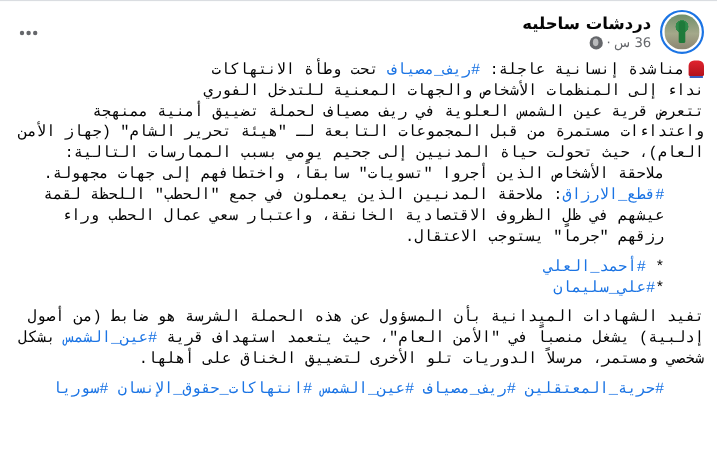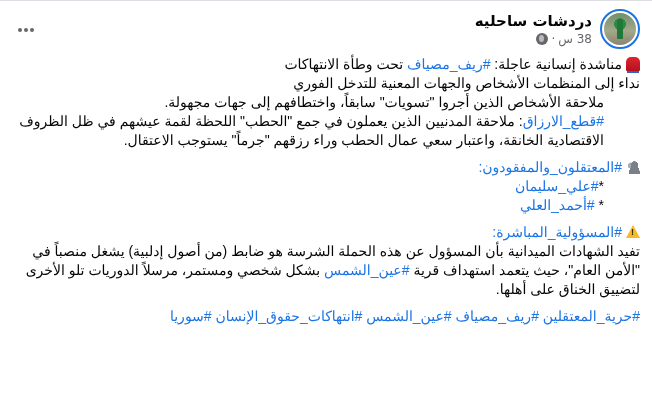--- a/index.html
+++ b/index.html
@@ -46,21 +46,21 @@
     }
     .more {
       position: absolute; left: 18px; top: 28px; direction: ltr;
       display: flex; gap: 2px; cursor: pointer;
     }
     .more span { width: 4px; height: 4px; border-radius: 50%; background: #65676b; display: inline-block; }
 
     .body {
       position: absolute; top: 55px; right: 12px; left: 12px;
       font-size: 14px; line-height: 19px; direction: rtl; text-align: right;
-      font-family: Liberation Sans, sans-serif;
+      font-family: Liberation Mono, monospace;
     }
     .p { margin: 0; }
     .gap { height: 8px; }
     .tag { color: #1b74e4; cursor: pointer; }
     .emoji { display: inline-block; width: 14px; height: 14px; vertical-align: -2px; margin-left: 4px; }
     .siren {
       background: linear-gradient(180deg, #e0242f 0%, #b3121c 100%);
       border-radius: 5px 5px 1px 1px;
       box-shadow: 0 3px 0 -1px #3b5fc0;
     }
@@ -71,82 +71,77 @@
     }
     .warn {
       width: 0; height: 0; border-left: 7px solid transparent; border-right: 7px solid transparent;
       border-bottom: 13px solid #f7b928; position: relative; display: inline-block; vertical-align: -1px; margin-left: 4px;
     }
     .warn::after {
       content: "!"; position: absolute; left: -2px; top: 2px; font-size: 9px; font-weight: bold; color: #3a2a00; line-height: 10px;
     }
     .indent { padding-right: 36px; }
     .list { padding-right: 36px; }
-    .footer-tags { margin-top: 8px; }
+    .footer-tags { margin-top: 8px; text-align: center; }
   </style>
 </head>
 <body>
 
 <div class="topline"></div>
 
 <div class="post">
 
   <div class="header">
     <div class="avatar">
       <div class="avatar-inner"></div>
     </div>
     <div class="meta">
       <span class="page-name">دردشات ساحليه</span>
       <span class="sub">
-        <span>38 س</span>
+        <span>36 س</span>
         <span>·</span>
         <span class="globe"></span>
       </span>
     </div>
   </div>
 
   <div class="more">
     <span></span>
     <span></span>
     <span></span>
   </div>
 
   <div class="body">
 
     <p class="p">
       <span class="emoji siren"></span><span>مناشدة إنسانية عاجلة: </span><span class="tag">#ريف_مصياف</span><span> تحت وطأة الانتهاكات</span>
     </p>
     <p class="p">نداء إلى المنظمات الأشخاص والجهات المعنية للتدخل الفوري</p>
+    <p class="p">تتعرض قرية عين الشمس العلوية في ريف مصياف لحملة تضييق أمنية ممنهجة واعتداءات مستمرة من قبل المجموعات التابعة لـ "هيئة تحرير الشام" (جهاز الأمن العام)، حيث تحولت حياة المدنيين إلى جحيم يومي بسبب الممارسات التالية:</p>
 
     <div class="indent">
       <p class="p">ملاحقة الأشخاص الذين أجروا "تسويات" سابقاً، واختطافهم إلى جهات مجهولة.</p>
       <p class="p">
         <span class="tag">#قطع_الارزاق</span><span>:  ملاحقة المدنيين الذين يعملون في جمع "الحطب" اللحظة لقمة عيشهم في ظل الظروف الاقتصادية الخانقة، واعتبار سعي عمال الحطب وراء رزقهم "جرماً" يستوجب الاعتقال.</span>
       </p>
     </div>
 
     <div class="gap"></div>
 
-    <p class="p">
-      <span class="emoji people"></span><span class="tag">#المعتقلون_والمفقودون</span><span class="tag">:</span>
-    </p>
     <div class="list">
       <p class="p">
-        <span>*</span><span class="tag">#علي_سليمان</span>
+        <span>* </span><span class="tag">#أحمد_العلي</span>
       </p>
       <p class="p">
-        <span>* </span><span class="tag">#أحمد_العلي</span>
+        <span>*</span><span class="tag">#علي_سليمان</span>
       </p>
     </div>
 
     <div class="gap"></div>
 
-    <p class="p">
-      <span class="warn"></span><span class="tag">#المسؤولية_المباشرة</span><span class="tag">:</span>
-    </p>
     <p class="p">
       <span>تفيد الشهادات الميدانية بأن المسؤول عن هذه الحملة الشرسة هو ضابط (من أصول إدلبية) يشغل منصباً في "الأمن العام"، حيث يتعمد استهداف قرية </span><span class="tag">#عين_الشمس</span><span> بشكل شخصي ومستمر، مرسلاً الدوريات تلو الأخرى لتضييق الخناق على أهلها.</span>
     </p>
 
     <p class="p footer-tags">
       <span class="tag">#حرية_المعتقلين</span>
       <span class="tag">#ريف_مصياف</span>
       <span class="tag">#عين_الشمس</span>
       <span class="tag">#انتهاكات_حقوق_الإنسان</span>
       <span class="tag">#سوريا</span>

